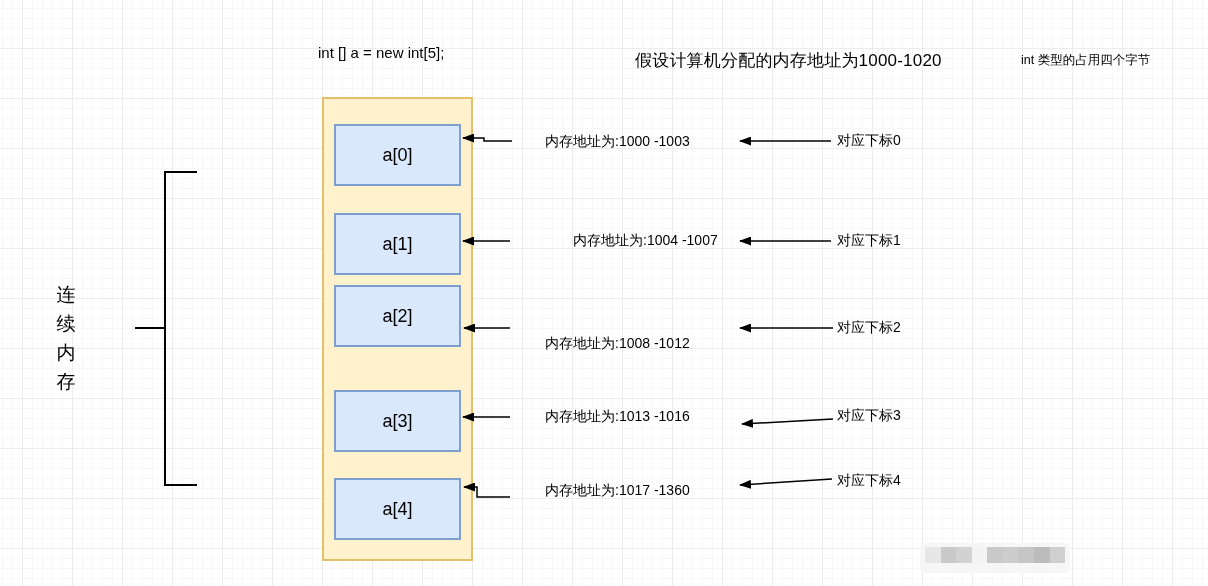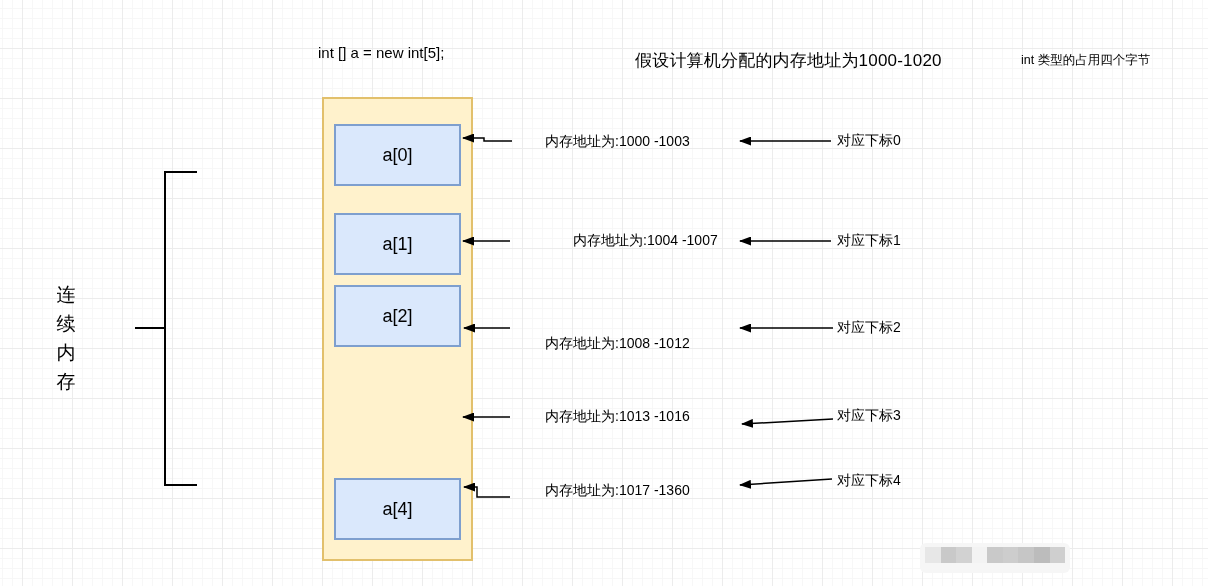--- a/index.html
+++ b/index.html
@@ -66,20 +66,21 @@
 
   <div class="abs code-label">int [] a = new int[5];</div>
   <div class="abs title">假设计算机分配的内存地址为1000-1020</div>
   <div class="abs byte-note">int 类型的占用四个字节</div>
 
   <div class="abs array-container"></div>
 
   <div class="abs cell cell-0">a[0]</div>
   <div class="abs cell cell-1">a[1]</div>
   <div class="abs cell cell-2">a[2]</div>
+  <div class="abs cell cell-3">a[3]</div>
   <div class="abs cell cell-4">a[4]</div>
 
   <div class="abs addr addr-0">内存地址为:1000 -1003</div>
   <div class="abs addr addr-1">内存地址为:1004 -1007</div>
   <div class="abs addr addr-2">内存地址为:1008 -1012</div>
   <div class="abs addr addr-3">内存地址为:1013 -1016</div>
   <div class="abs addr addr-4">内存地址为:1017 -1360</div>
 
   <div class="abs idx idx-0">对应下标0</div>
   <div class="abs idx idx-1">对应下标1</div>

